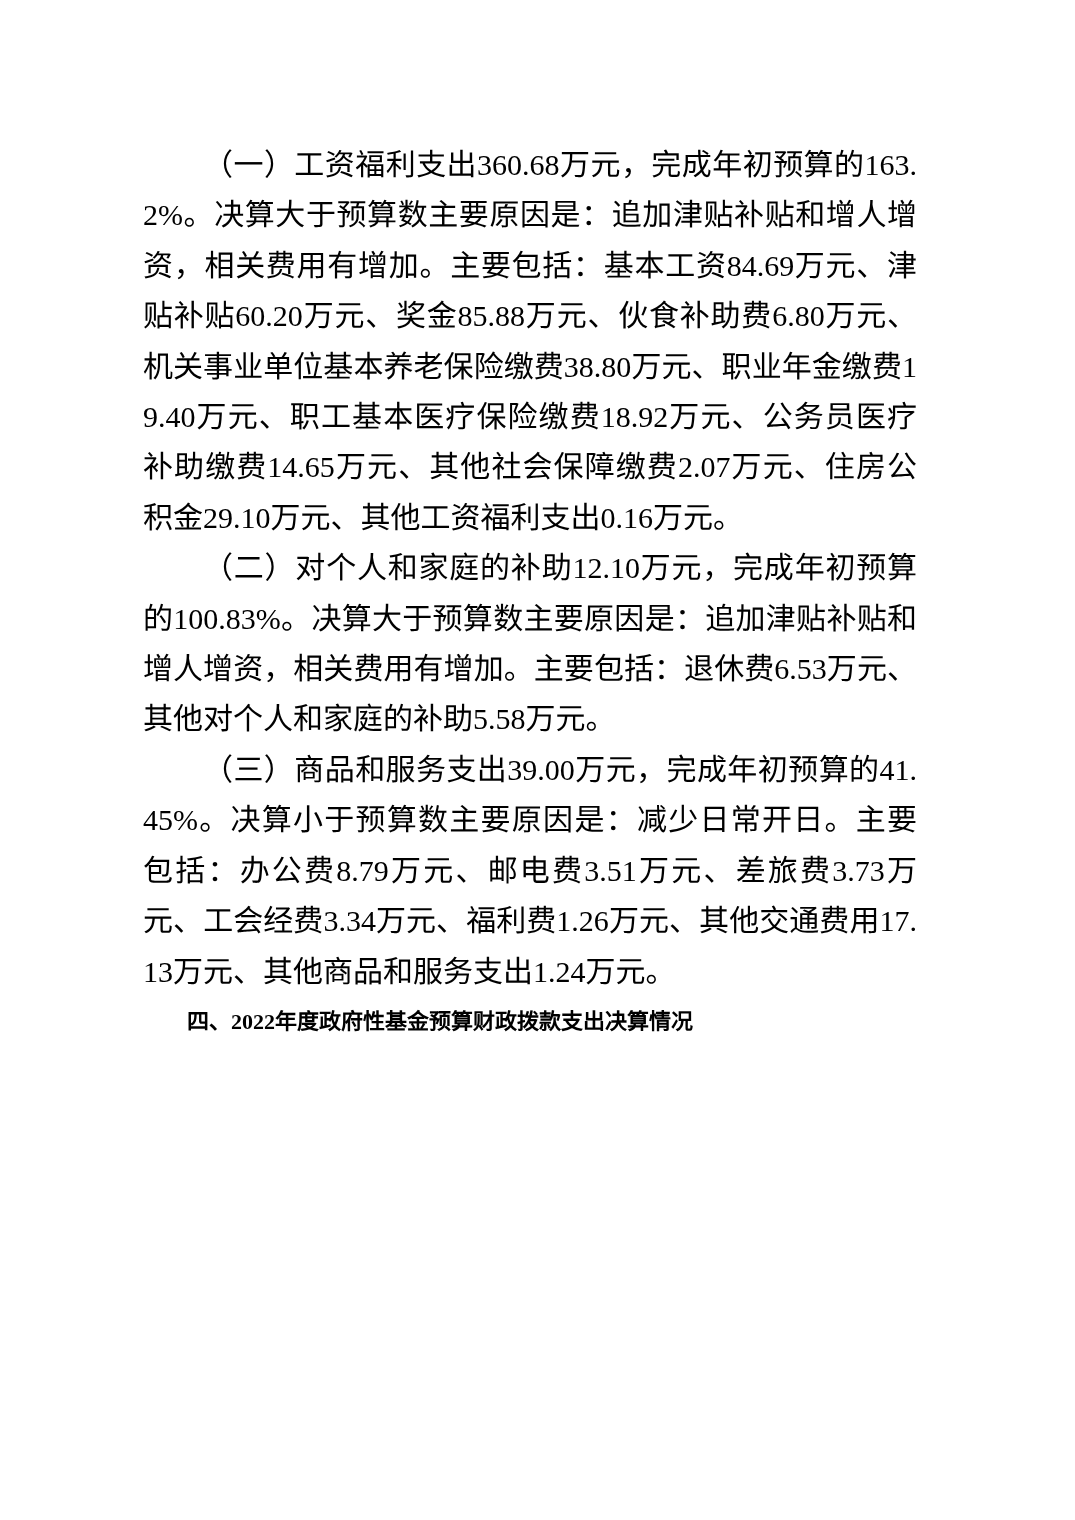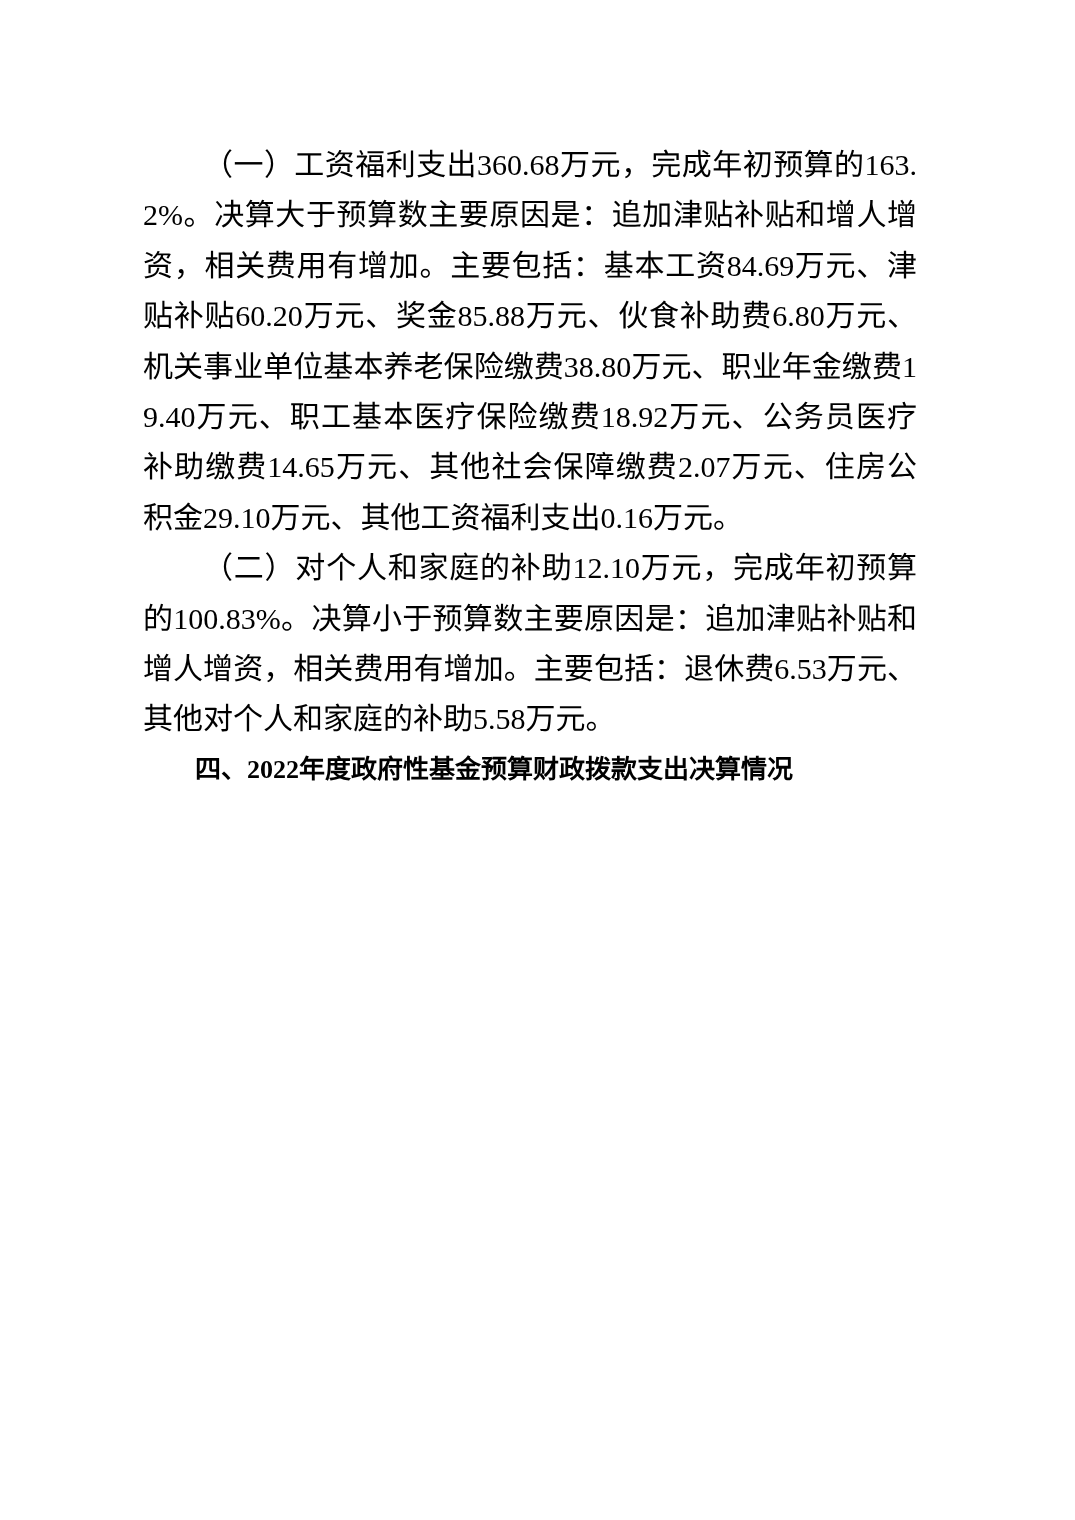--- a/index.html
+++ b/index.html
@@ -26,28 +26,29 @@
     padding: 0;
     text-indent: 2em;
     text-align: justify;
     text-justify: inter-character;
     word-break: break-all;
   }
   .heading {
     margin: 0;
     padding: 0;
     text-indent: 2em;
-    font-size: 26px;
+    font-size: 22px;
     line-height: 50.4px;
     font-weight: bold;
     text-align: justify;
     text-justify: inter-character;
     word-break: break-all;
   }
 </style>
 </head>
 <body>
 
 <div class="page">
   <p class="para">（一）工资福利支出360.68万元，完成年初预算的163.2%。决算大于预算数主要原因是：追加津贴补贴和增人增资，相关费用有增加。主要包括：基本工资84.69万元、津贴补贴60.20万元、奖金85.88万元、伙食补助费6.80万元、机关事业单位基本养老保险缴费38.80万元、职业年金缴费19.40万元、职工基本医疗保险缴费18.92万元、公务员医疗补助缴费14.65万元、其他社会保障缴费2.07万元、住房公积金29.10万元、其他工资福利支出0.16万元。</p>
-  <p class="para">（二）对个人和家庭的补助12.10万元，完成年初预算的100.83%。决算小于预算数主要原因是：追加津贴补贴和增人增资，相关费用有增加。主要包括：退休费6.53万元、其他对个人和家庭的补助5.58万元。</p>
+  <p class="para">（二）对个人和家庭的补助12.10万元，完成年初预算的100.83%。决算大于预算数主要原因是：追加津贴补贴和增人增资，相关费用有增加。主要包括：退休费6.53万元、其他对个人和家庭的补助5.58万元。</p>
+  <p class="para">（三）商品和服务支出39.00万元，完成年初预算的41.45%。决算小于预算数主要原因是：减少日常开日。主要包括：办公费8.79万元、邮电费3.51万元、差旅费3.73万元、工会经费3.34万元、福利费1.26万元、其他交通费用17.13万元、其他商品和服务支出1.24万元。</p>
   <h2 class="heading">四、2022年度政府性基金预算财政拨款支出决算情况</h2>
 </div>
 
 </body></html>

